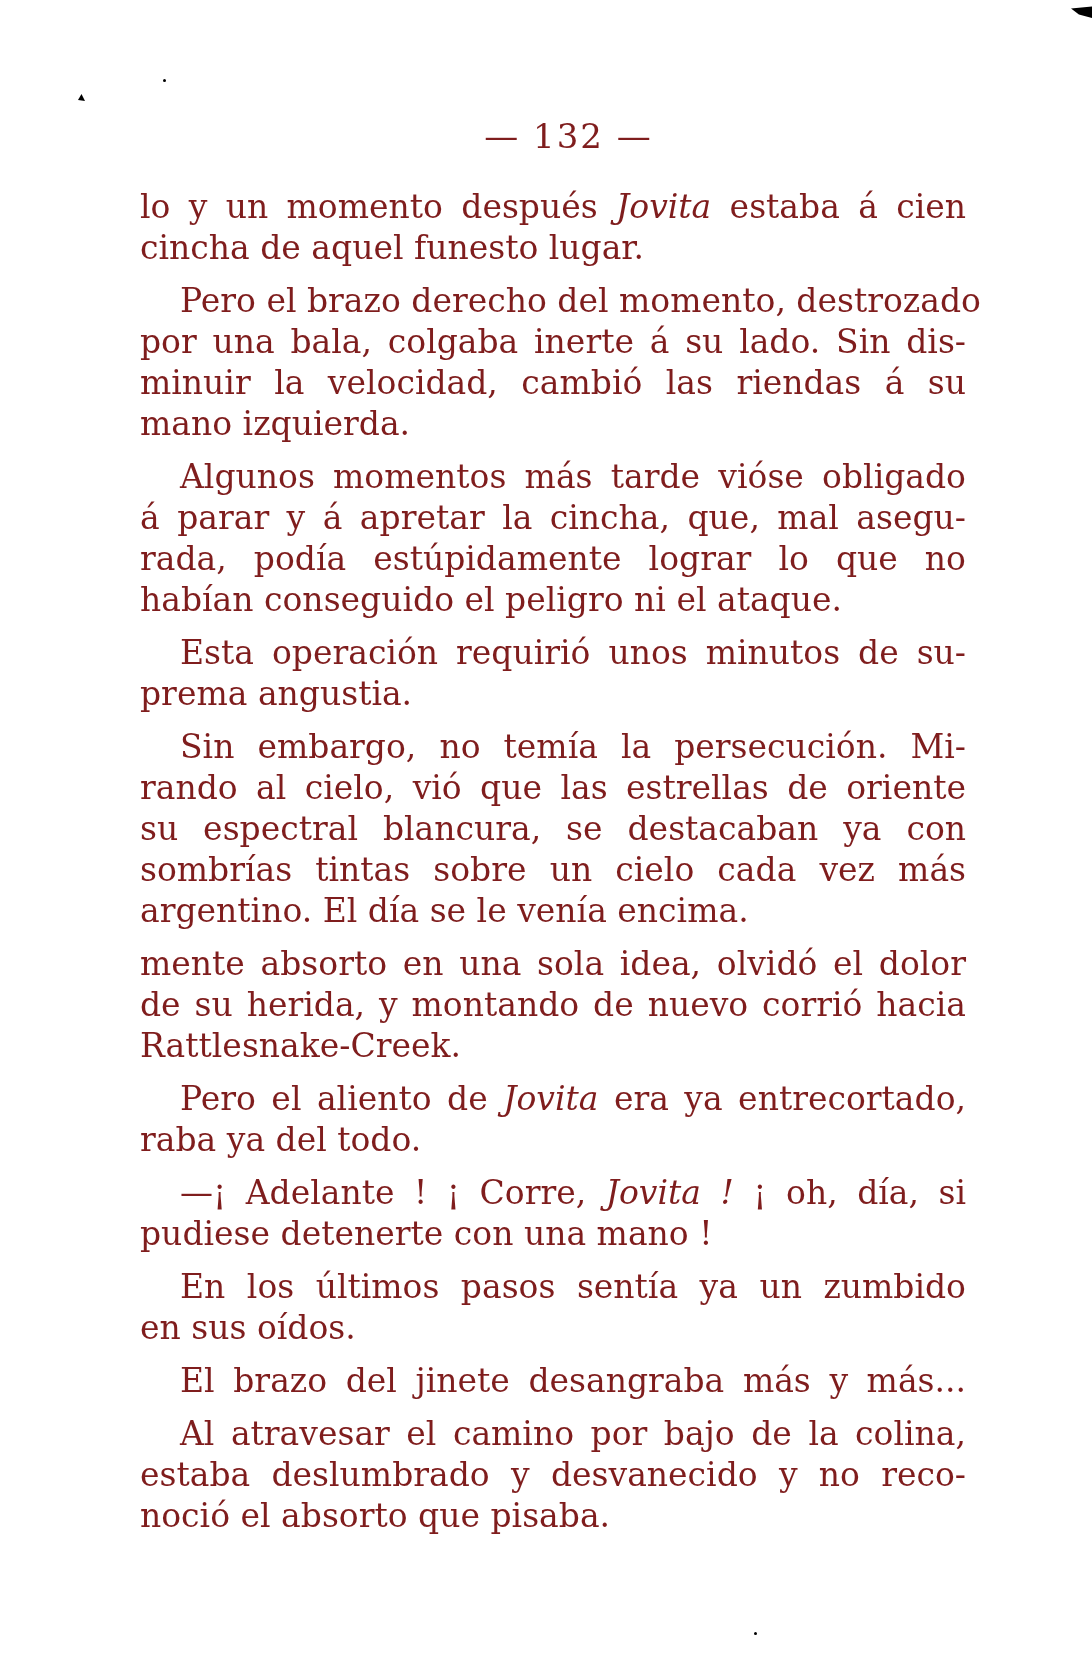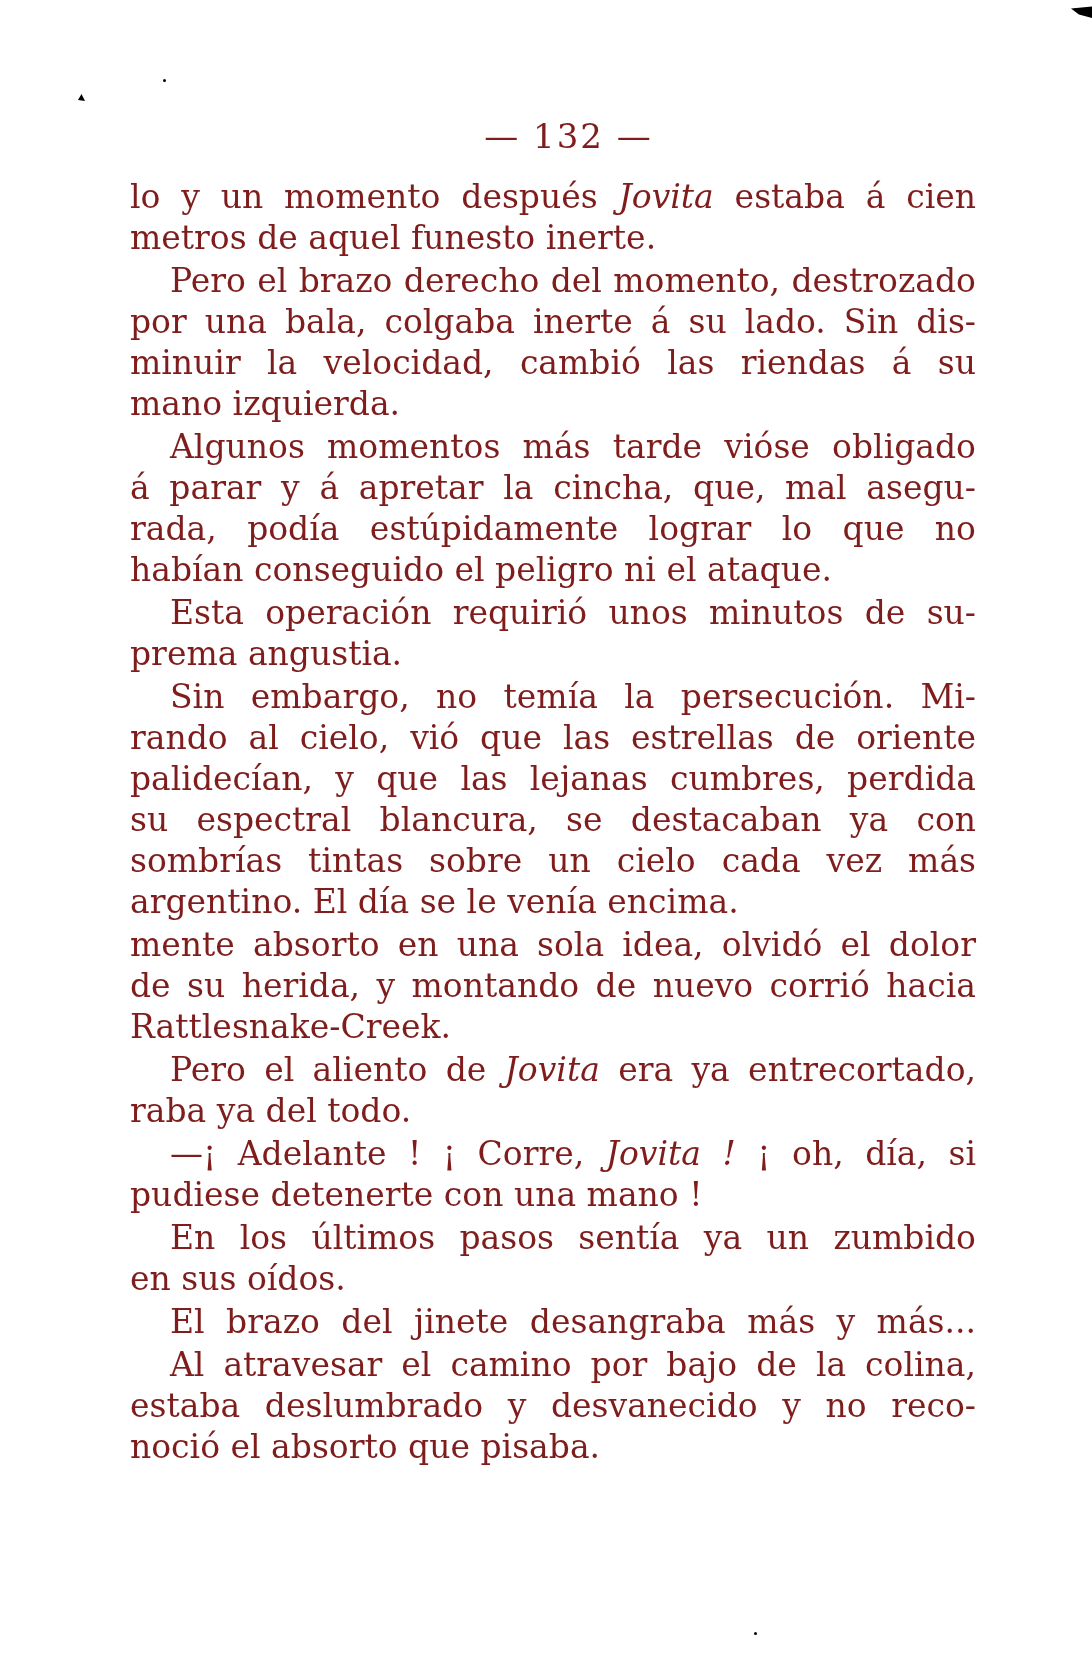--- a/index.html
+++ b/index.html
@@ -23,21 +23,21 @@
     letter-spacing: 2px;
   }
   .body-text {
     position: absolute;
     top: 174px;
     left: 128px;
     width: 850px;
     font-size: 33px;
     line-height: 41px;
   }
-  .paragraph { margin: 2px; }
+  .paragraph { margin: 12px; }
   .line {
     text-align: justify;
     text-align-last: justify;
     white-space: nowrap;
   }
   .line.last {
     text-align: left;
     text-align-last: left;
   }
   .line.indent { text-indent: 40px; }
@@ -87,42 +87,41 @@
   <div class="corner-wedge"></div>
   <div class="speck-a"></div>
   <div class="speck-b"></div>
   <div class="speck-c"></div>
 
   <div class="pagenum">— 132 —</div>
 
   <div class="body-text">
       <div class="paragraph">
         <div class="line"><span>lo y un momento después </span><span class="it">Jovita</span><span> estaba á cien</span></div>
-        <div class="line last"><span>metros de aquel funesto inerte.</span></div>
+        <div class="line last"><span>cincha de aquel funesto lugar.</span></div>
       </div>
       <div class="paragraph">
         <div class="line indent"><span>Pero el brazo derecho del momento, destrozado</span></div>
         <div class="line"><span>por una bala, colgaba inerte á su lado. Sin dis-</span></div>
         <div class="line"><span>minuir la velocidad, cambió las riendas á su</span></div>
         <div class="line last"><span>mano izquierda.</span></div>
       </div>
       <div class="paragraph">
         <div class="line indent"><span>Algunos momentos más tarde vióse obligado</span></div>
         <div class="line"><span>á parar y á apretar la cincha, que, mal asegu-</span></div>
         <div class="line"><span>rada, podía estúpidamente lograr lo que no</span></div>
         <div class="line last"><span>habían conseguido el peligro ni el ataque.</span></div>
       </div>
       <div class="paragraph">
         <div class="line indent"><span>Esta operación requirió unos minutos de su-</span></div>
         <div class="line last"><span>prema angustia.</span></div>
       </div>
       <div class="paragraph">
         <div class="line indent"><span>Sin embargo, no temía la persecución. Mi-</span></div>
         <div class="line"><span>rando al cielo, vió que las estrellas de oriente</span></div>
-        <div class="line"><span>palidecían, y que las lejanas cumbres, perdida</span></div>
         <div class="line"><span>su espectral blancura, se destacaban ya con</span></div>
         <div class="line"><span>sombrías tintas sobre un cielo cada vez más</span></div>
         <div class="line last"><span>argentino. El día se le venía encima.</span></div>
       </div>
       <div class="paragraph">
         <div class="line"><span>mente absorto en una sola idea, olvidó el dolor</span></div>
         <div class="line"><span>de su herida, y montando de nuevo corrió hacia</span></div>
         <div class="line last"><span>Rattlesnake-Creek.</span></div>
       </div>
       <div class="paragraph">

